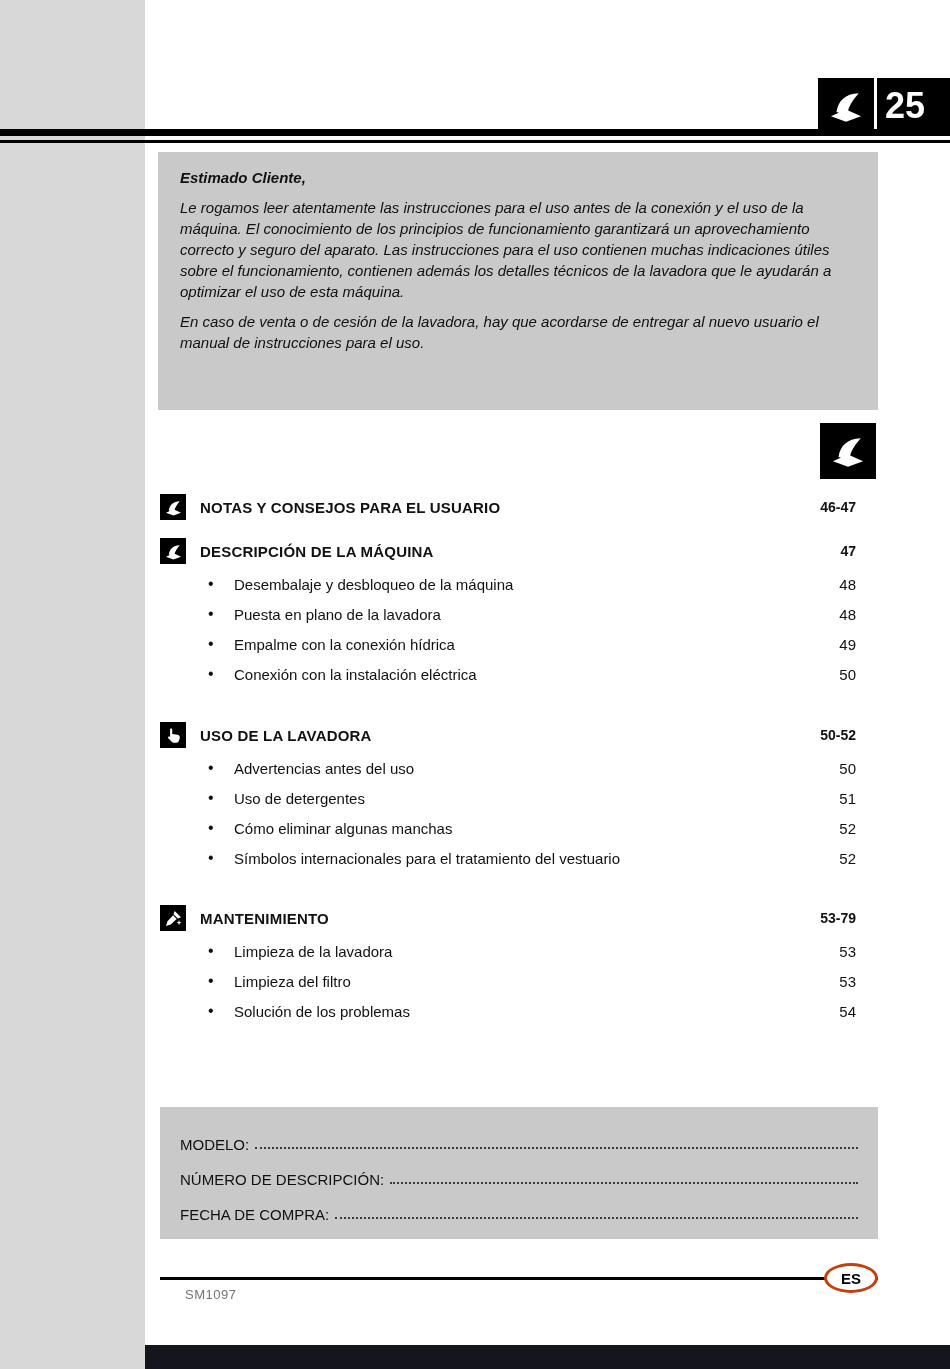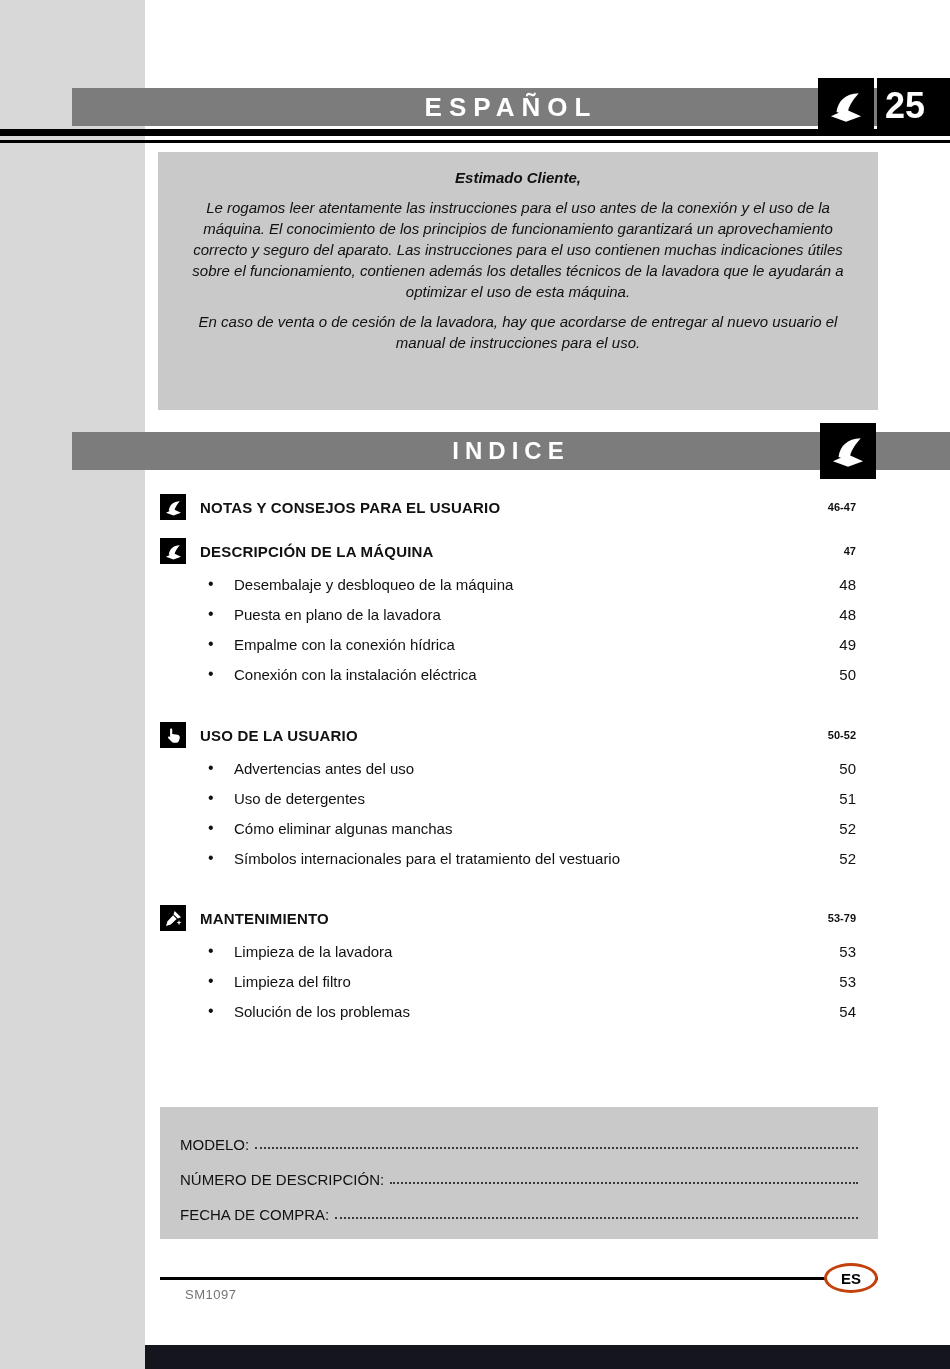--- a/index.html
+++ b/index.html
@@ -27,32 +27,32 @@
     position:absolute; left:877px; top:78px; right:0; height:56px; background:#000;
     color:#fff; font-weight:bold; font-size:36px; display:flex; align-items:center; padding-left:8px;
   }
   .dline1 { position:absolute; left:0; right:0; top:129px; height:7px; background:#000; }
   .dline2 { position:absolute; left:0; right:0; top:140px; height:3px; background:#000; }
 
   
   .intro-box {
     position:absolute; left:158px; top:152px; width:720px; height:258px;
     background:#c9c9c9; padding:15px 22px; color:#111;
-    font-style:italic; font-size:15px; line-height:21px;text-align:center;
+    font-style:italic; font-size:15px; line-height:21px;
   }
   .intro-box .salutation { font-weight:bold; }
   .intro-box p { margin-top:9px; }
 
   
   .toc { position:absolute; left:160px; top:494px; width:696px; color:#111; }
   .toc-main { display:flex; align-items:center; height:26px; }
   .toc-main .mini-icon { width:26px; height:26px; background:#000; display:flex; align-items:center; justify-content:center; flex:0 0 26px; }
   .toc-main .mini-icon svg { width:19px; height:19px; }
   .toc-main .lbl { font-weight:bold; font-size:15px; margin-left:14px; letter-spacing:.2px; }
-  .toc-main .pg { font-weight:bold; font-size:11px; margin-left:auto; }
+  .toc-main .pg { font-weight:bold; font-size:14px; margin-left:auto; }
   .toc-sub { display:flex; align-items:center; height:30px; padding-left:48px; font-size:15px; }
   .toc-sub .bullet { width:26px; flex:0 0 26px; }
   .toc-sub .bullet::before { content:"•"; font-size:16px; }
   .toc-sub .pg { margin-left:auto; }
   .subs { margin-top:5px; }
   .mt18 { margin-top:18px; }
   .mt37 { margin-top:37px; }
   .mt33 { margin-top:33px; }
   .mt32 { margin-top:32px; }
 
@@ -75,42 +75,36 @@
     font-weight:bold; font-size:15px; color:#000; z-index:2;
   }
 </style>
 </head>
 <body>
 
 <div class="page">
 
   <div class="left-strip"></div>
 
-  <div class="band band-espanol">
-    <span class="band-title">ESPAÑOL</span>
-  </div>
   <div class="icon-block icon-espanol">
     <svg viewBox="0 0 24 24" aria-hidden="true">
       <path d="M2.5 18.5 L12 14.2 L21.5 18.5 L12 22 Z" fill="#fff"></path>
       <path d="M6 15.8 C7 9 11.5 4.2 20 4 C17 7.6 14.3 11 13.3 15.2 L9.8 17 Z" fill="#fff"></path>
     </svg>
   </div>
   <div class="pageno-block">25</div>
   <div class="dline1"></div>
   <div class="dline2"></div>
 
   <div class="intro-box">
     <div class="salutation">Estimado Cliente,</div>
     <p>Le rogamos leer atentamente las instrucciones para el uso antes de la conexión y el uso de la máquina. El conocimiento de los principios de funcionamiento garantizará un aprovechamiento correcto y seguro del aparato. Las instrucciones para el uso contienen muchas indicaciones útiles sobre el funcionamiento, contienen además los detalles técnicos de la lavadora que le ayudarán a optimizar el uso de esta máquina.</p>
     <p>En caso de venta o de cesión de la lavadora, hay que acordarse de entregar al nuevo usuario el manual de instrucciones para el uso.</p>
   </div>
 
-  <div class="band band-indice">
-    <span class="band-title">INDICE</span>
-  </div>
   <div class="icon-block icon-indice">
     <svg viewBox="0 0 24 24" aria-hidden="true">
       <path d="M2.5 18.5 L12 14.2 L21.5 18.5 L12 22 Z" fill="#fff"></path>
       <path d="M6 15.8 C7 9 11.5 4.2 20 4 C17 7.6 14.3 11 13.3 15.2 L9.8 17 Z" fill="#fff"></path>
     </svg>
   </div>
 
   <div class="toc">
 
     <div class="toc-main">
@@ -157,21 +151,21 @@
           <span class="pg">50</span>
         </div>
     </div>
 
     <div class="toc-main mt33">
       <span class="mini-icon">
         <svg viewBox="0 0 24 24">
             <path fill="#fff" d="M9 3 c.8 0 1.4.6 1.4 1.4 V10 l6.8 1.2 c1.6.3 2.8 1.7 2.8 3.4 0 .4-.1.9-.2 1.3 l-1.2 3.4 c-.4 1.1-1.4 1.8-2.6 1.8 H12 c-.7 0-1.4-.3-1.9-.8 L5.4 15.6 c-.5-.5-.5-1.4 0-1.9 .5-.5 1.3-.6 1.9-.1 l.4.3 V4.4 C7.6 3.6 8.2 3 9 3 z"></path>
           </svg>
       </span>
-      <span class="lbl">USO DE LA USUARIO</span>
+      <span class="lbl">USO DE LA LAVADORA</span>
       <span class="pg">50-52</span>
     </div>
     <div class="subs">
       <div class="toc-sub">
           <span class="bullet"></span>
           <span>Advertencias antes del uso</span>
           <span class="pg">50</span>
         </div>
       <div class="toc-sub">
           <span class="bullet"></span>

